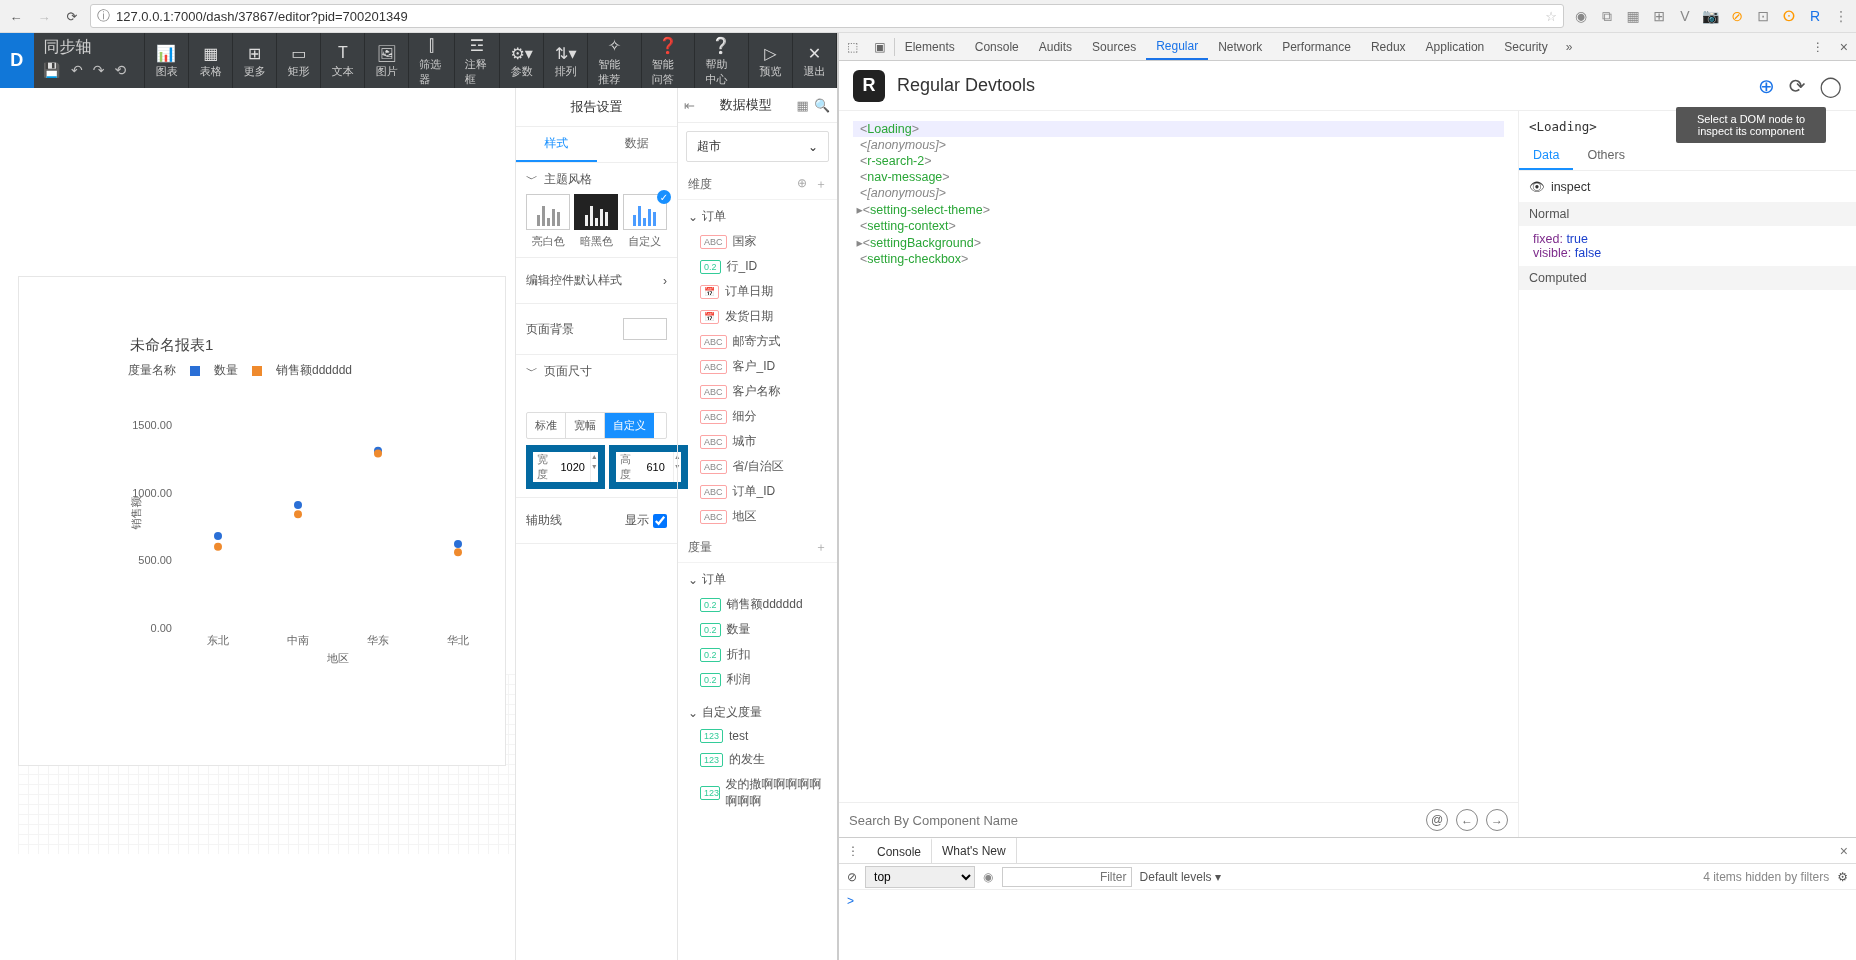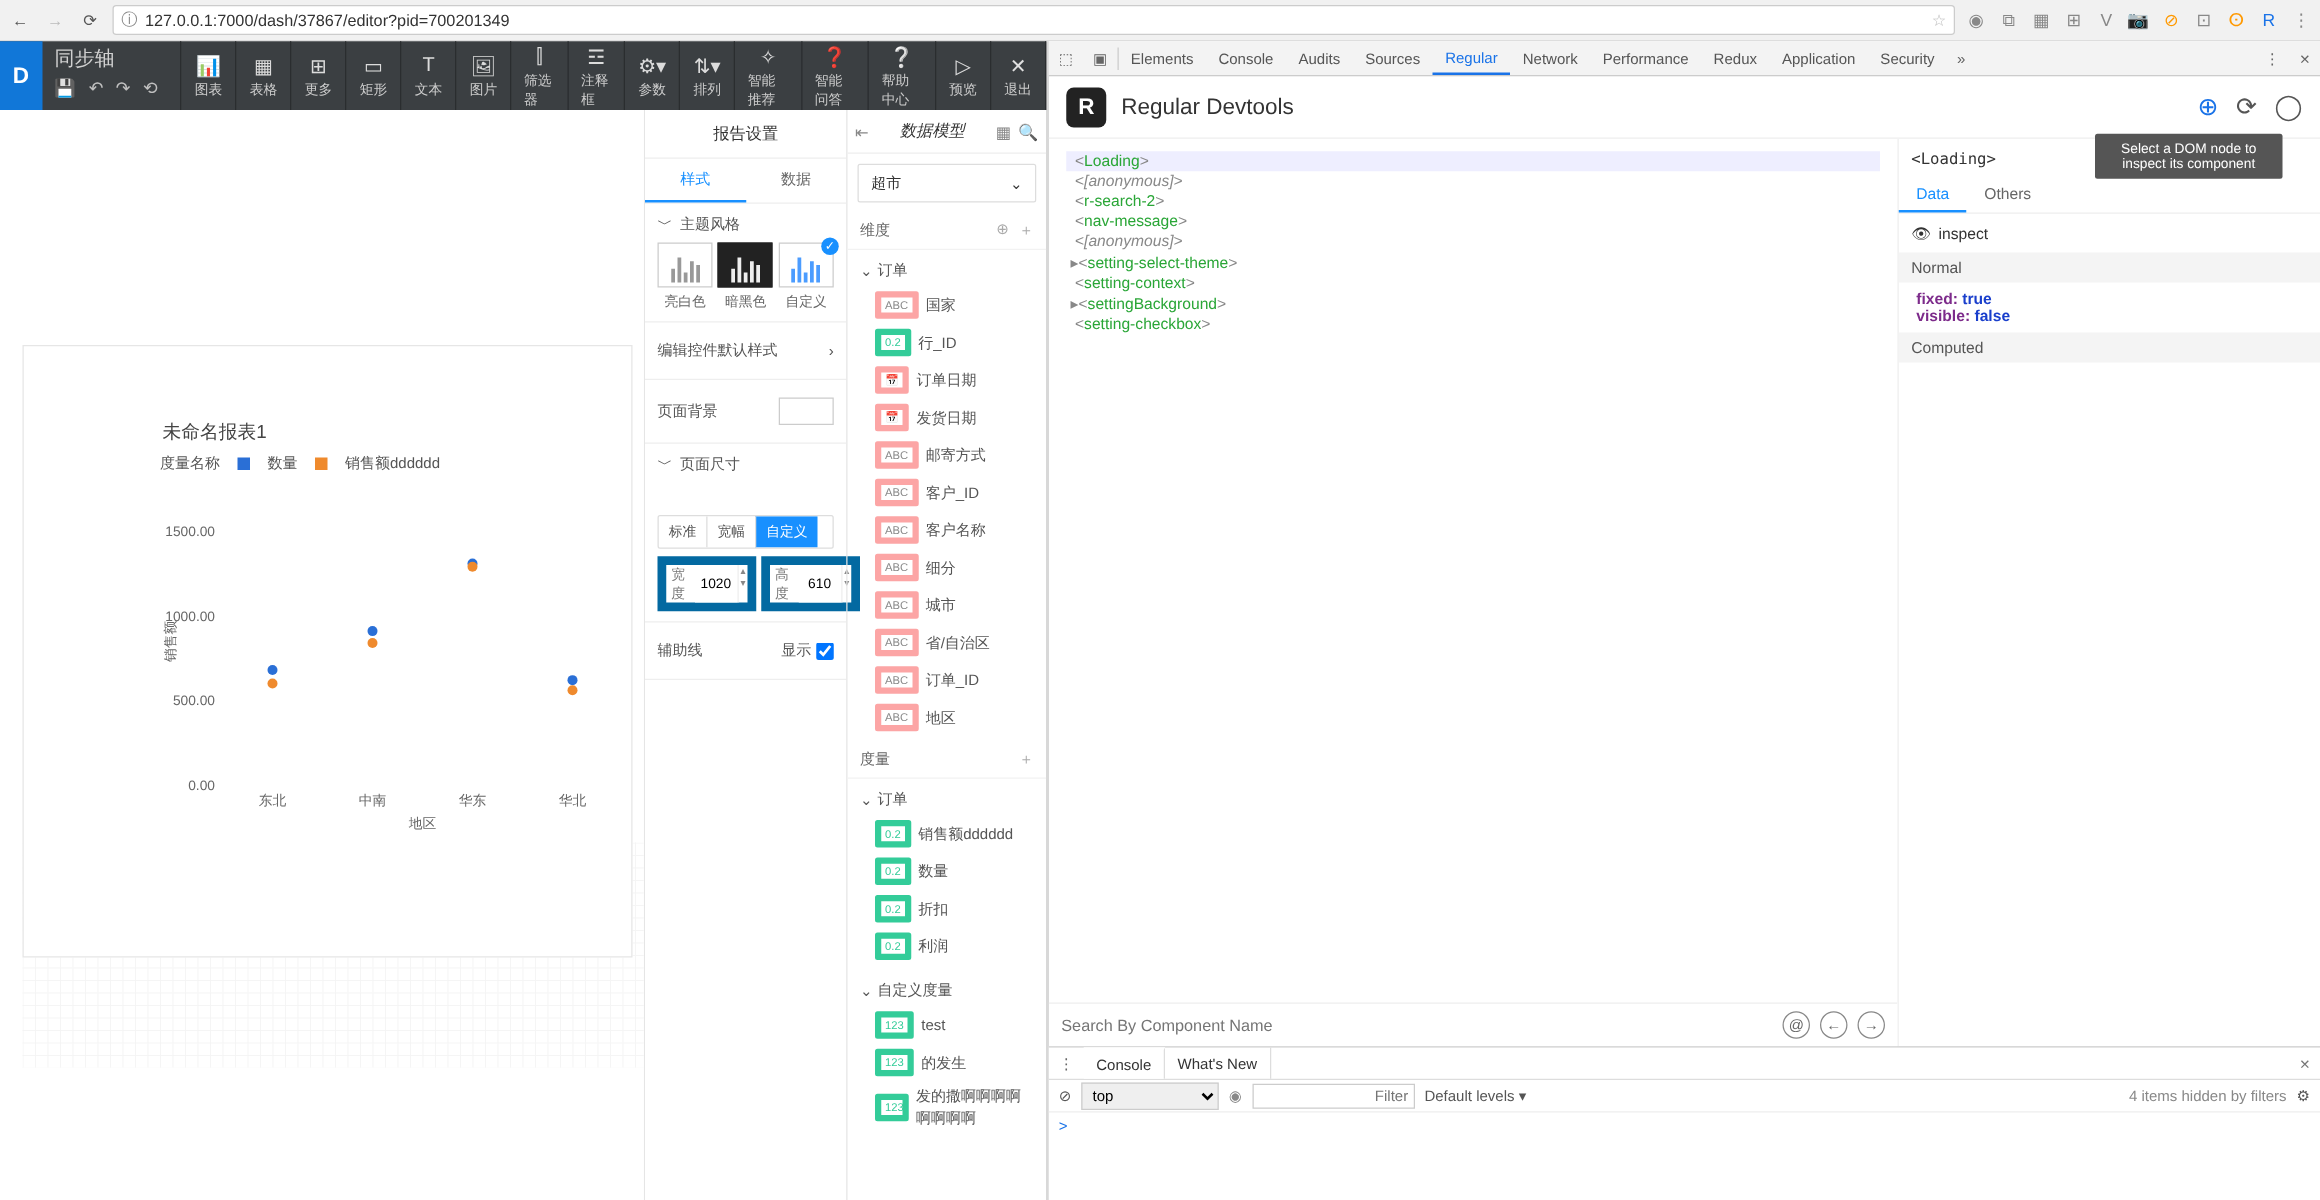--- a/index.html
+++ b/index.html
@@ -69,30 +69,30 @@
 .wh-field .wh-lbl { padding: 0 4px; color: #777; }
 .wh-field input { width: 34px; border: none; text-align: center; font-size: 11px; outline: none; }
 .wh-field .spin { width: 12px; display: flex; flex-direction: column; border-left: 1px solid #eee; }
 .wh-field .spin span { height: 10px; font-size: 8px; text-align: center; color: #888; cursor: pointer; }
 .bg-swatch { width: 44px; height: 22px; border: 1px solid #ccc; background: #fff; }
 .chk { width: 14px; height: 14px; }
 
 
 .data-panel { width: 160px; border-left: 1px solid #e5e5e5; display: flex; flex-direction: column; }
 .dp-head { display: flex; align-items: center; border-bottom: 1px solid #eee; padding: 8px 6px; font-size: 13px; gap: 6px; }
-.dp-head .title { flex: 1; text-align: center; font-style: italic; }
+.dp-head .title { flex: 1; text-align: center; }
 .dp-head .hico { color: #888; font-size: 13px; cursor: pointer; }
 .dp-select { margin: 8px; border: 1px solid #ddd; border-radius: 2px; padding: 6px 10px; display: flex; align-items: center; justify-content: space-between; font-size: 12px; cursor: pointer; }
 .dp-section-head { padding: 6px 10px; font-size: 12px; color: #666; display: flex; align-items: center; border-bottom: 1px solid #f2f2f2; }
 .dp-section-head .icos { margin-left: auto; display: flex; gap: 8px; color: #aaa; }
 .dp-list { overflow-y: auto; }
 .dp-group { padding: 4px 10px; font-size: 12px; color: #555; }
 .dp-group-head { display: flex; align-items: center; gap: 4px; padding: 4px 0; cursor: pointer; }
 .dp-field { display: flex; align-items: center; gap: 6px; padding: 4px 0 4px 12px; font-size: 12px; }
-.dp-field .tag { font-size: 9px; padding: 1px 3px; border: 5px solid #fca5a5; color: #888; border-radius: 2px; min-width: 18px; text-align: center; }
+.dp-field .tag { font-size: 9px; padding: 1px 3px; border: 1px solid #fca5a5; color: #888; border-radius: 2px; min-width: 18px; text-align: center; }
 .dp-field .tag.num { color: #3c9; border-color: #3c9; }
 
 
 .devtools-half { flex: 1; display: flex; flex-direction: column; border-left: 1px solid #ccc; }
 .dt-tabbar { height: 28px; background: #f3f3f3; border-bottom: 1px solid #ccc; display: flex; align-items: center; font-size: 12px; }
 .dt-tabbar .dt-ico { padding: 0 8px; color: #666; cursor: pointer; }
 .dt-tab { padding: 0 10px; height: 100%; display: flex; align-items: center; color: #555; cursor: pointer; }
 .dt-tab.active { color: #1a73e8; border-bottom: 2px solid #1a73e8; }
 .dt-tabbar .spacer { flex: 1; }
 .dt-close { padding: 0 8px; font-size: 14px; color: #666; cursor: pointer; }
@@ -115,21 +115,21 @@
 .search-bar input { flex: 1; border: none; outline: none; font-size: 13px; color: #888; }
 .circ-ico { width: 22px; height: 22px; border: 1.5px solid #888; border-radius: 50%; display: flex; align-items: center; justify-content: center; font-size: 12px; color: #666; cursor: pointer; }
 
 .inspect-pane { width: 338px; border-left: 1px solid #eee; display: flex; flex-direction: column; font-size: 12.5px; }
 .ip-head { padding: 8px 10px; font-family: Menlo, monospace; color: #333; font-weight: 500; }
 .ip-tabs { display: flex; border-bottom: 1px solid #eee; }
 .ip-tab { padding: 6px 14px; cursor: pointer; color: #666; }
 .ip-tab.active { border-bottom: 2px solid #1890ff; color: #1890ff; }
 .ip-inspect-row { padding: 8px 10px; display: flex; align-items: center; gap: 6px; font-family: Menlo, monospace; }
 .ip-section { background: #f4f4f4; padding: 5px 10px; color: #555; }
-.ip-props { padding: 6px 14px; font-family: Menlo, monospace; font-weight: bold; }
+.ip-props { padding: 6px 14px; font-family: Menlo, monospace; }
 .ip-props .k { color: #7d2b8b; }
 .ip-props .v { color: #1a3fcc; }
 
 
 .console-drawer { border-top: 1px solid #ccc; background: #fff; }
 .cd-tabs { height: 26px; display: flex; align-items: center; border-bottom: 1px solid #ddd; font-size: 12px; }
 .cd-tabs .dots { padding: 0 8px; color: #666; }
 .cd-tab { padding: 0 10px; height: 100%; display: flex; align-items: center; border-right: 1px solid #ddd; color: #333; cursor: pointer; }
 .cd-tab.active { background: #fff; border-top: 2px solid #fff; }
 .cd-close { margin-left: auto; padding: 0 8px; font-size: 14px; color: #777; cursor: pointer; }

